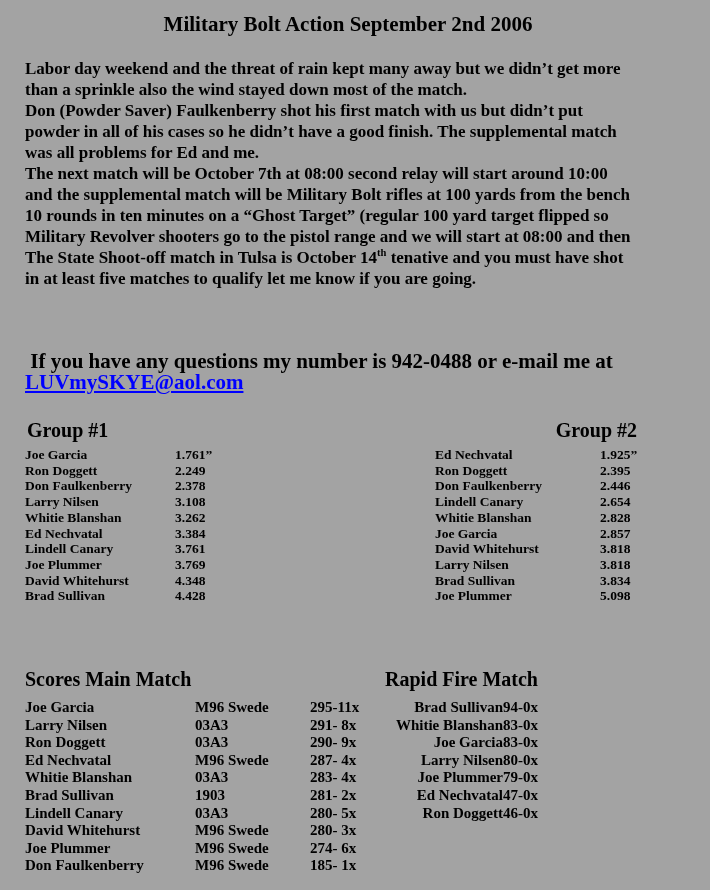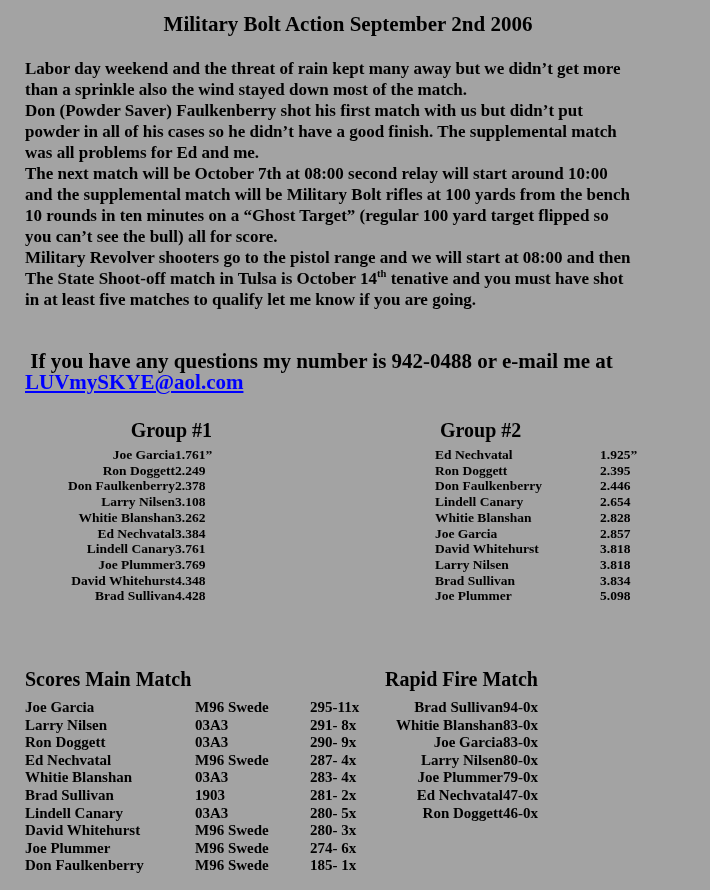--- a/index.html
+++ b/index.html
@@ -11,25 +11,25 @@
     position:absolute; top:12px; left:25px; width:646px; margin:0;
     font-size:21px; line-height:24px; text-align:center; font-weight:bold;
   }
   .body-text { position:absolute; top:58px; left:25px; width:672px; font-size:17px; line-height:21px; }
   .bline { white-space:nowrap; }
   .sup { font-size:0.62em; vertical-align:super; line-height:0; }
   .contact { position:absolute; top:351px; left:25px; font-size:21px; line-height:21px; }
   .pre { white-space:pre; }
   .email { color:var(--link,#0000FF); text-decoration:underline; font-weight:bold; }
   .group { position:absolute; top:419px; font-size:13.5px; line-height:15.7px; }
-  .g1 { left:25px;text-align:right; }
+  .g1 { left:25px; }
   .g2 { left:435px; }
   .gh { margin:0 0 5px 0; font-size:20px; line-height:23px; font-weight:bold; }
   .gh1 { padding-left:2px; }
-  .gh2 { padding-left:5px; }
+  .gh2 { padding-left:5px;text-align:right; }
   .row { display:flex; white-space:nowrap; }
   .cell { flex:none; }
   .w150 { width:150px; } .w165 { width:165px; }
   .match { position:absolute; top:667px; font-size:15px; line-height:17.6px; }
   .m1 { left:25px; }
   .m2 { left:363px;text-align:right; }
   .mh { margin:0 0 8px 0; font-size:20px; line-height:24px; font-weight:bold; }
   .w127 { width:127px; } .w115 { width:115px;margin-left:43px; } .w140 { width:140px; }
 </style>
 </head>
@@ -41,21 +41,20 @@
 
   <div class="body-text">
     <div class="bline">Labor day weekend and the threat of rain kept many away but we didn’t get more</div>
     <div class="bline">than a sprinkle also the wind stayed down most of the match.</div>
     <div class="bline">Don (Powder Saver) Faulkenberry shot his first match with us but didn’t put</div>
     <div class="bline">powder in all of his cases so he didn’t have a good finish. The supplemental match</div>
     <div class="bline">was all problems for Ed and me.</div>
     <div class="bline">The next match will be October 7th at 08:00 second relay will start around 10:00</div>
     <div class="bline">and the supplemental match will be Military Bolt rifles at 100 yards from the bench</div>
     <div class="bline">10 rounds in ten minutes on a “Ghost Target” (regular 100 yard target flipped so</div>
-    <div class="bline">you can’t see the bull) all for score.</div>
     <div class="bline">Military Revolver shooters go to the pistol range and we will start at 08:00 and then</div>
     <div class="bline"><span>The State Shoot-off match in Tulsa is October 14</span><span class="sup">th</span><span> tenative and you must have shot</span></div>
     <div class="bline">in at least five matches to qualify let me know if you are going.</div>
   </div>
 
   <div class="contact">
     <div class="bline pre"> If you have any questions my number is 942-0488 or e-mail me at</div>
     <div class="bline"><a class="email" href="#">LUVmySKYE@aol.com</a></div>
   </div>
 

